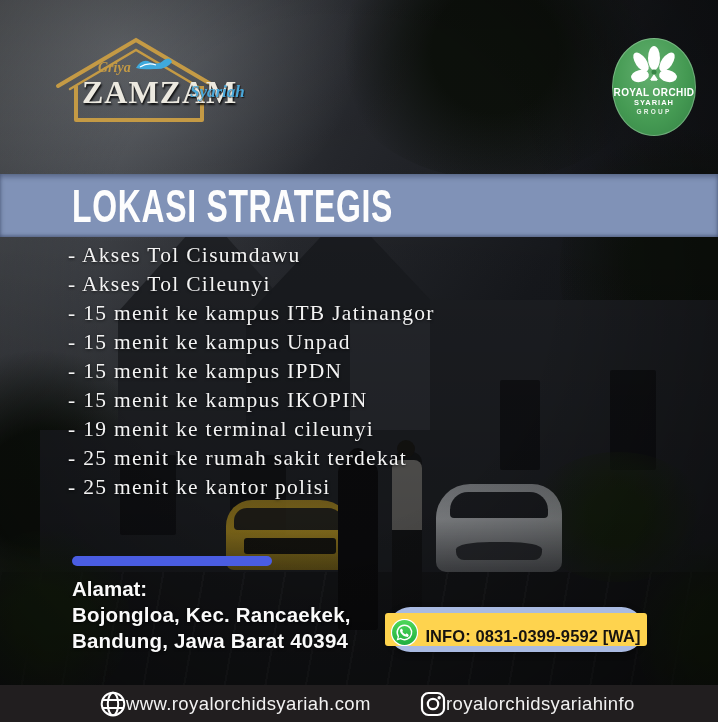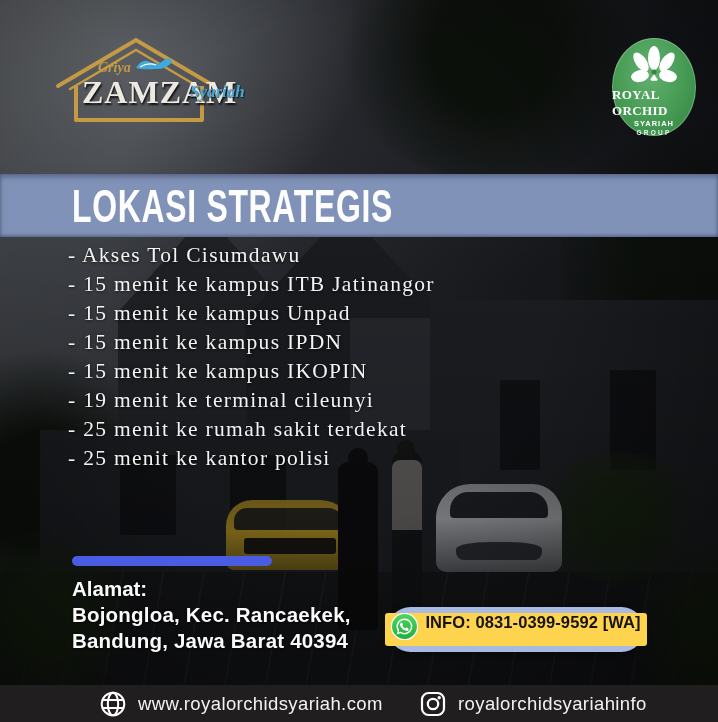--- a/index.html
+++ b/index.html
@@ -46,47 +46,47 @@
     font-style:italic;font-size:14px;font-weight:700;}
   .zz-wave{position:absolute;left:82px;top:22px;width:40px;height:18px;}
   .zz-name{position:absolute;left:30px;top:40px;color:#ece9e0;font-family:"Liberation Serif",serif;
     font-weight:700;font-size:32px;letter-spacing:1px;text-shadow:1px 2px 2px rgba(0,0,0,.85);}
   .zz-syariah{position:absolute;left:138px;top:48px;color:#4aa8da;font-family:"Liberation Serif",serif;
     font-style:italic;font-size:17px;font-weight:700;text-shadow:1px 1px 1px rgba(0,0,0,.6);}
   .orchid{position:absolute;left:612px;top:38px;width:84px;height:98px;z-index:3;border-radius:50%;
     background:radial-gradient(ellipse at 45% 35%,#63b06f 0%,#459a53 55%,#328043 100%);
     box-shadow:0 0 0 1px rgba(255,255,255,.25) inset;display:flex;flex-direction:column;align-items:center;}
   .orchid svg{margin-top:8px;}
-  .orchid .t1{color:#fff;font-size:13px;font-weight:700;letter-spacing:.4px;margin-top:1px;font-family:Liberation Serif, serif;}
+  .orchid .t1{color:#fff;font-size:10px;font-weight:700;letter-spacing:.4px;margin-top:1px;}
   .orchid .t2{color:#fff;font-size:7.5px;font-weight:700;letter-spacing:1px;}
   .orchid .t3{color:#e8f3e8;font-size:6.5px;font-weight:700;letter-spacing:2.2px;margin-top:1px;}
   
   .band{position:absolute;left:0;top:150px;width:718px;height:63px;z-index:2;background:#8092b7;
     box-shadow:inset 0 3px 5px rgba(20,30,55,.35), inset 0 -2px 3px rgba(20,30,55,.3);
     display:flex;align-items:center;margin-top:24px;}
   .band h1{margin:0 0 0 72px;color:#fdfdfd;font-size:47px;font-weight:700;letter-spacing:1px;
     transform:scaleX(.68);transform-origin:left center;white-space:nowrap;}
   
   .loclist{position:absolute;left:68px;top:241px;z-index:2;font-family:Liberation Serif, serif;}
   .loclist div{color:#f3f3f3;font-size:21.5px;line-height:29px;letter-spacing:1.3px;
     text-shadow:0 1px 3px rgba(0,0,0,.65);white-space:nowrap;font-weight:400;}
   
   .divider{position:absolute;left:72px;top:556px;width:200px;height:10px;border-radius:5px;background:#4a5de2;z-index:2;}
   .address{position:absolute;left:72px;top:576px;z-index:2;color:#fafafa;text-shadow:0 1px 3px rgba(0,0,0,.7);}
   .address .lbl{font-size:20.5px;font-weight:700;line-height:26px;}
   .address .ln{font-size:20.5px;font-weight:600;line-height:26px;letter-spacing:.2px;}
   
   .wa-pill{position:absolute;left:388px;top:607px;width:256px;height:45px;border-radius:23px;background:#a9bae2;
     z-index:2;display:flex;align-items:center;justify-content:center;cursor:pointer;box-shadow:0 2px 6px rgba(0,0,0,.4);}
-  .wa-inner{width:264px;height:33px;background:#fed34e;border-radius:3px;display:flex;align-items:flex-start;padding:0 6px;box-sizing:border-box;}
+  .wa-inner{width:264px;height:33px;background:#fed34e;border-radius:3px;display:flex;align-items:flex-end;padding:0 6px;box-sizing:border-box;}
   .wa-ico{width:27px;height:27px;flex:0 0 27px;}
   .wa-txt{margin-left:7px;font-size:16.5px;font-weight:700;color:#161310;white-space:nowrap;letter-spacing:.1px;}
   
   .footer{position:absolute;left:0;bottom:0;width:718px;height:37px;background:#211e1f;z-index:3;}
-  .f-group{position:absolute;top:0;height:37px;display:flex;align-items:center;gap:12px;cursor:pointer;}
+  .f-group{position:absolute;top:0;height:37px;display:flex;align-items:center;cursor:pointer;}
   .f-web{left:100px;} .f-ig{left:420px;}
   .f-txt{color:#f2f2f2;font-size:18.5px;letter-spacing:.4px;white-space:nowrap;}
 </style>
 </head>
 <body>
 
 <div class="canvas">
 
   <div class="bg">
     <div class="glow"></div>
@@ -152,20 +152,21 @@
     <span class="t2">SYARIAH</span>
     <span class="t3">GROUP</span>
   </div>
 
   <div class="band">
     <h1>LOKASI STRATEGIS</h1>
   </div>
 
   <div class="loclist">
     <div>- Akses Tol Cisumdawu</div>
+    <div>- Akses Tol Cileunyi</div>
     <div>- 15 menit ke kampus ITB Jatinangor</div>
     <div>- 15 menit ke kampus Unpad</div>
     <div>- 15 menit ke kampus IPDN</div>
     <div>- 15 menit ke kampus IKOPIN</div>
     <div>- 19 menit ke terminal cileunyi</div>
     <div>- 25 menit ke rumah sakit terdekat</div>
     <div>- 25 menit ke kantor polisi</div>
   </div>
 
   <div class="divider"></div>

